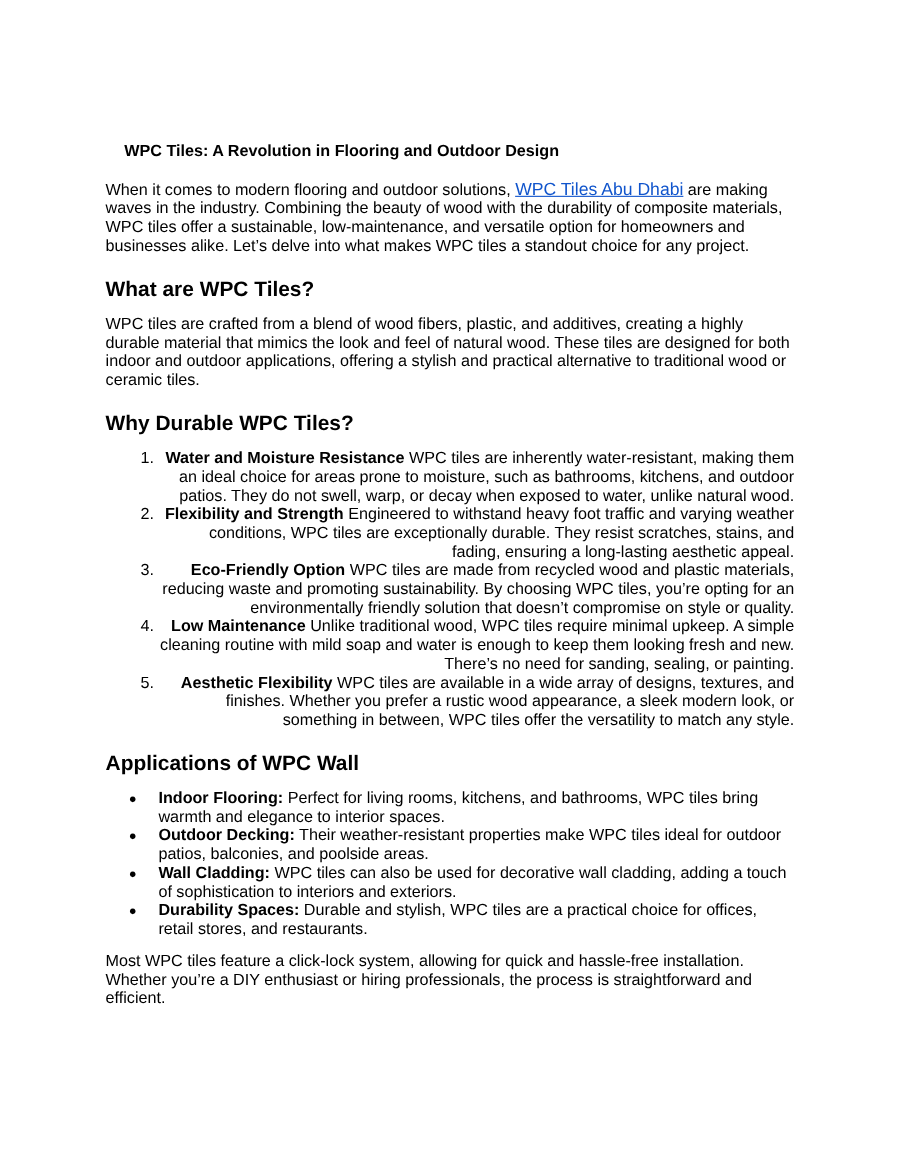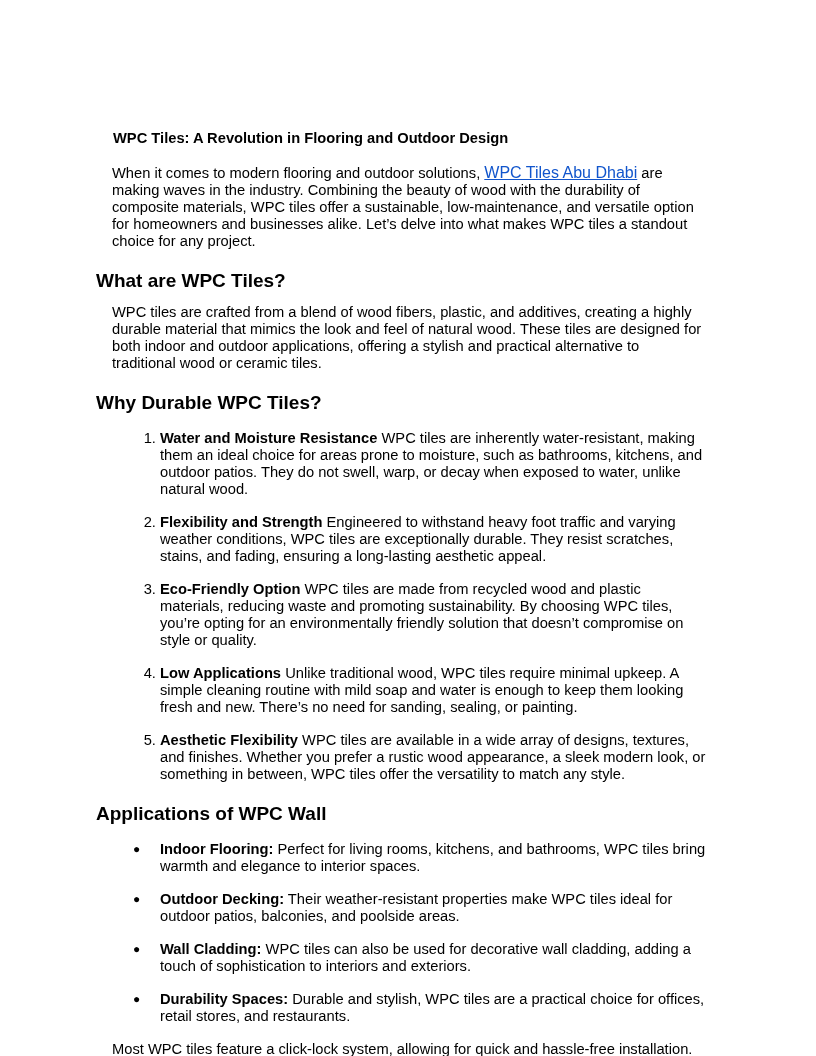--- a/index.html
+++ b/index.html
@@ -23,21 +23,21 @@
     }
     .doc-title {
       font-size: 14.7px;
       font-weight: bold;
       margin: 17px;
       line-height: 18px;
     }
     p, li {
       font-size: 14.7px;
       line-height: 17px;
-      margin: 16px;
+      margin: 0;
     }
     .intro {
       margin-top: 16px;
     }
     .link {
       color: #1155cc;
       text-decoration: underline;
       font-size: 16px;
     }
     h2 {
@@ -48,20 +48,21 @@
     }
     .section-text {
       margin-top: 12px;
     }
     ol {
       margin: 12px 0 0 0;
       padding-left: 48px;
     }
     ol li {
       padding-left: 0;
+      text-align: right;
     }
     ol li::marker {
       font-weight: normal;
     }
     ul {
       margin: 12px 0 0 0;
       padding-left: 48px;
       list-style: none;
     }
     ul li {
@@ -87,21 +88,21 @@
   <p class="intro"><span>When it comes to modern flooring and outdoor solutions, </span><a class="link" style="color: rgb(17, 85, 204);">WPC Tiles Abu Dhabi</a><span> are making waves in the industry. Combining the beauty of wood with the durability of composite materials, WPC tiles offer a sustainable, low-maintenance, and versatile option for homeowners and businesses alike. Let’s delve into what makes WPC tiles a standout choice for any project.</span></p>
 
   <h2>What are WPC Tiles?</h2>
   <p class="section-text">WPC tiles are crafted from a blend of wood fibers, plastic, and additives, creating a highly durable material that mimics the look and feel of natural wood. These tiles are designed for both indoor and outdoor applications, offering a stylish and practical alternative to traditional wood or ceramic tiles.</p>
 
   <h2>Why Durable WPC Tiles?</h2>
   <ol>
     <li><b>Water and Moisture Resistance</b><span> WPC tiles are inherently water-resistant, making them an ideal choice for areas prone to moisture, such as bathrooms, kitchens, and outdoor patios. They do not swell, warp, or decay when exposed to water, unlike natural wood.</span></li>
     <li><b>Flexibility and Strength</b><span> Engineered to withstand heavy foot traffic and varying weather conditions, WPC tiles are exceptionally durable. They resist scratches, stains, and fading, ensuring a long-lasting aesthetic appeal.</span></li>
     <li><b>Eco-Friendly Option</b><span> WPC tiles are made from recycled wood and plastic materials, reducing waste and promoting sustainability. By choosing WPC tiles, you’re opting for an environmentally friendly solution that doesn’t compromise on style or quality.</span></li>
-    <li><b>Low Applications</b><span> Unlike traditional wood, WPC tiles require minimal upkeep. A simple cleaning routine with mild soap and water is enough to keep them looking fresh and new. There’s no need for sanding, sealing, or painting.</span></li>
+    <li><b>Low Maintenance</b><span> Unlike traditional wood, WPC tiles require minimal upkeep. A simple cleaning routine with mild soap and water is enough to keep them looking fresh and new. There’s no need for sanding, sealing, or painting.</span></li>
     <li><b>Aesthetic Flexibility</b><span> WPC tiles are available in a wide array of designs, textures, and finishes. Whether you prefer a rustic wood appearance, a sleek modern look, or something in between, WPC tiles offer the versatility to match any style.</span></li>
   </ol>
 
   <h2>Applications of WPC Wall</h2>
   <ul>
     <li><span class="bullet">●</span><b>Indoor Flooring:</b><span> Perfect for living rooms, kitchens, and bathrooms, WPC tiles bring warmth and elegance to interior spaces.</span></li>
     <li><span class="bullet">●</span><b>Outdoor Decking:</b><span> Their weather-resistant properties make WPC tiles ideal for outdoor patios, balconies, and poolside areas.</span></li>
     <li><span class="bullet">●</span><b>Wall Cladding:</b><span> WPC tiles can also be used for decorative wall cladding, adding a touch of sophistication to interiors and exteriors.</span></li>
     <li><span class="bullet">●</span><b>Durability Spaces:</b><span> Durable and stylish, WPC tiles are a practical choice for offices, retail stores, and restaurants.</span></li>
   </ul>

